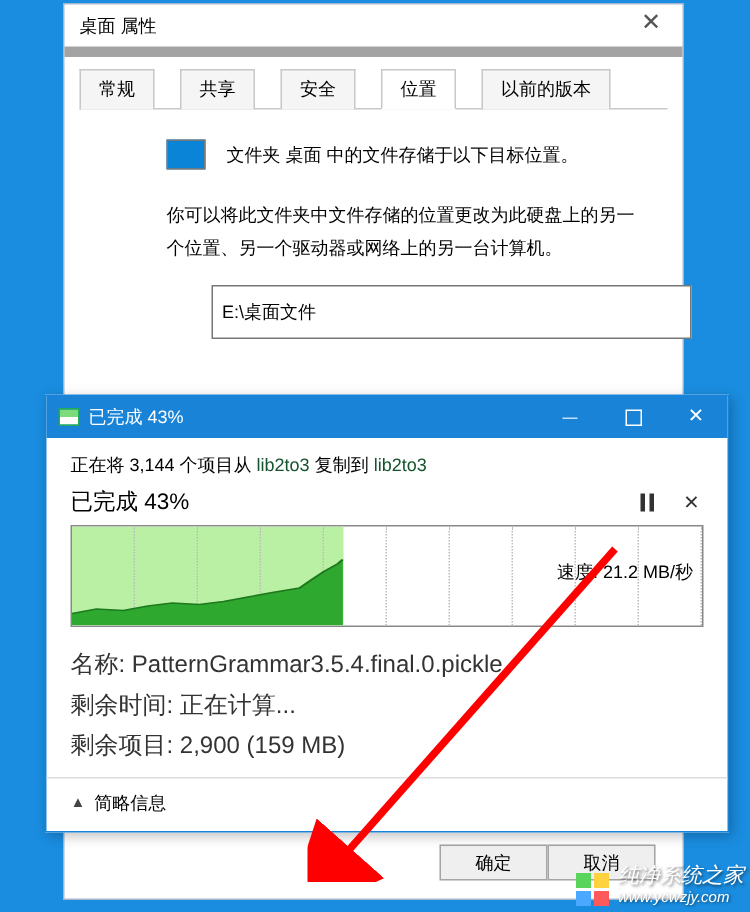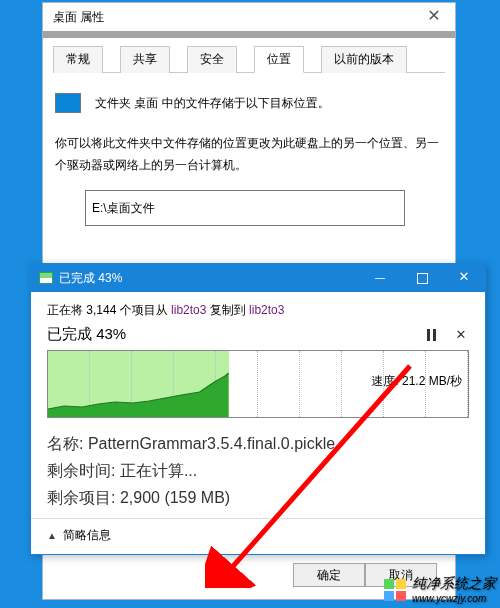--- a/index.html
+++ b/index.html
@@ -61,22 +61,23 @@
     cursor: pointer;
     font-size: 12px;
   }
   .tab.active {
     background: #fff;
     border-bottom: 1px solid #fff;
     position: relative;
     z-index: 1;
   }
   .tab-body {
-    padding: 20px 12px;
-    box-sizing: border-box;
+    padding: 20px 32px;
+    box-sizing: border-box;
+    margin-left: 36px;
   }
   .info-row {
     display: flex;
     align-items: center;
     margin-bottom: 20px;
   }
   .folder-icon {
     width: 26px;
     height: 20px;
     background: #0a84d7;
@@ -166,21 +167,21 @@
     display:flex; align-items:center; justify-content:center;
   }
   .copy-winbtns .max span {
     width:9px; height:9px; border:1px solid #fff; display:block;
   }
   .copy-winbtns .close::after { content:"✕"; }
   .copy-body {
     padding: 10px 16px 6px 16px;
     font-size: 12px;
   }
-  .copying-line .link { color: #701a75; }
+  .copying-line .link { color: #14532d; }
   .progress-headline {
     font-size: 15px;
     margin: 6px 0 6px 0;
     display: flex;
     justify-content: space-between;
     align-items: center;
   }
   .prog-ctrls { display:flex; gap:14px; }
   .prog-ctrls .pause, .prog-ctrls .xbtn {
     width: 16px; height: 16px;
@@ -262,23 +263,23 @@
     width: 220px;
     height: 230px;
     pointer-events: none;
   }
   
   .watermark {
     position: absolute;
     right: 4px;
     bottom: 4px;
     display: flex;
-    align-items: center;
+    align-items: flex-end;
     gap: 6px;
-    color: #000000;
+    color: #ffffff;
     font-size: 14px;
     font-style: italic;
     text-shadow: 1px 1px 2px rgba(0,0,0,.5);
   }
   .wm-icon {
     width: 22px;
     height: 22px;
     display: grid;
     grid-template-columns: 1fr 1fr;
     grid-template-rows: 1fr 1fr;

